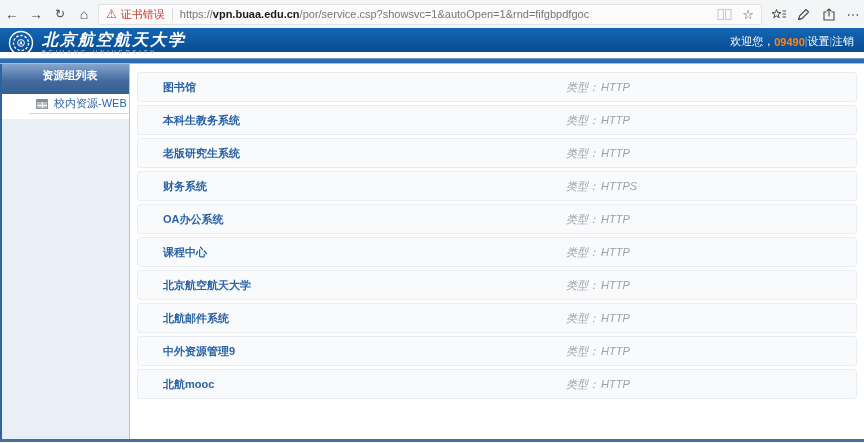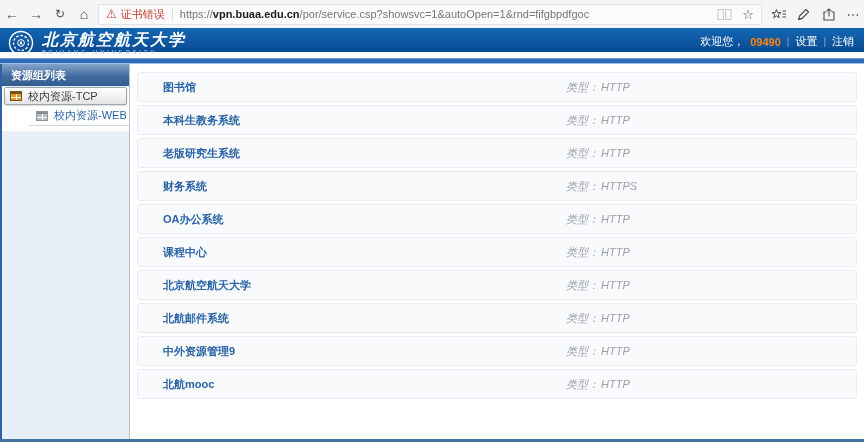--- a/index.html
+++ b/index.html
@@ -45,38 +45,39 @@
   .header-edge {
     position:absolute; top:58px; left:0; width:864px; height:6px;
     background:linear-gradient(180deg,#6f9dcd 0,#6f9dcd 1px,#2d6db5 1px,#2d6db5 5px,#9fc0e2 5px,#9fc0e2 6px);
   }
   .logo { position:absolute; left:8px; top:2px; width:26px; height:26px; }
   .uni-names { position:absolute; left:42px; top:4px; color:#fff; }
   .uni-zh { font-size:16px; font-weight:bold; font-style:italic; letter-spacing:2px; line-height:16px; }
   .uni-en { font-size:6px; letter-spacing:2.8px; color:#aecdee; margin-top:1px; }
   .header-right {
     position:absolute; right:10px; top:6px; display:flex; align-items:center;
-    font-size:11px; color:#fff; gap:6px; white-space:nowrap;
+    font-size:11px; color:#fff; white-space:nowrap;
   }
   .username { color:#ff8511; font-weight:bold; }
   .hdr-divider { color:#7fa9d6; font-size:10px; }
   .hdr-link { color:#fff; cursor:pointer; text-decoration:none; }
 
   
   .sidebar { position:absolute; top:64px; left:0; width:130px; height:375px; }
   .sb-strip { position:absolute; left:0; top:0; width:2px; height:100%; background:#2e62a2; }
   .sb-inner {
     position:absolute; left:2px; top:0; right:0; bottom:0;
     background:#e8eff7; border-right:1px solid #b5c3d3;
   }
   .sb-title {
-    height:22px; line-height:22px; padding-left:9px;
+    height:30px; line-height:22px; padding-left:9px;
     background:linear-gradient(180deg,#86a5ca,#41699f 60%,#35608f);
     color:#fff; font-size:11px; font-weight:bold;
     border-bottom:1px solid #2f5d96;
+    text-align:center;
   }
   .sb-items { background:#fff; padding-bottom:5px; }
   .sb-item {
     height:20px; display:flex; align-items:center; padding-left:7px;
     border-bottom:1px solid #ccd6e2; font-size:11px; color:#2b63a6; cursor:pointer;
     background:#fff;
     margin-left:27px;
   }
   .sb-item.selected {
     height:18px; margin:1px 2px; padding-left:5px;
@@ -197,24 +198,20 @@
   </div>
 </div>
 <div class="header-edge"></div>
 
 <div class="sidebar">
   <div class="sb-strip"></div>
   <div class="sb-inner">
     <div class="sb-title">资源组列表</div>
     <div class="sb-items">
 
-        <div class="sb-item selected">
-          <span class="grid-icon"></span>
-          <span>校内资源-TCP</span>
-        </div>
 
         <div class="sb-item">
           <span class="grid-icon"></span>
           <span>校内资源-WEB</span>
         </div>
 
       </div>
   </div>
 </div>
 

